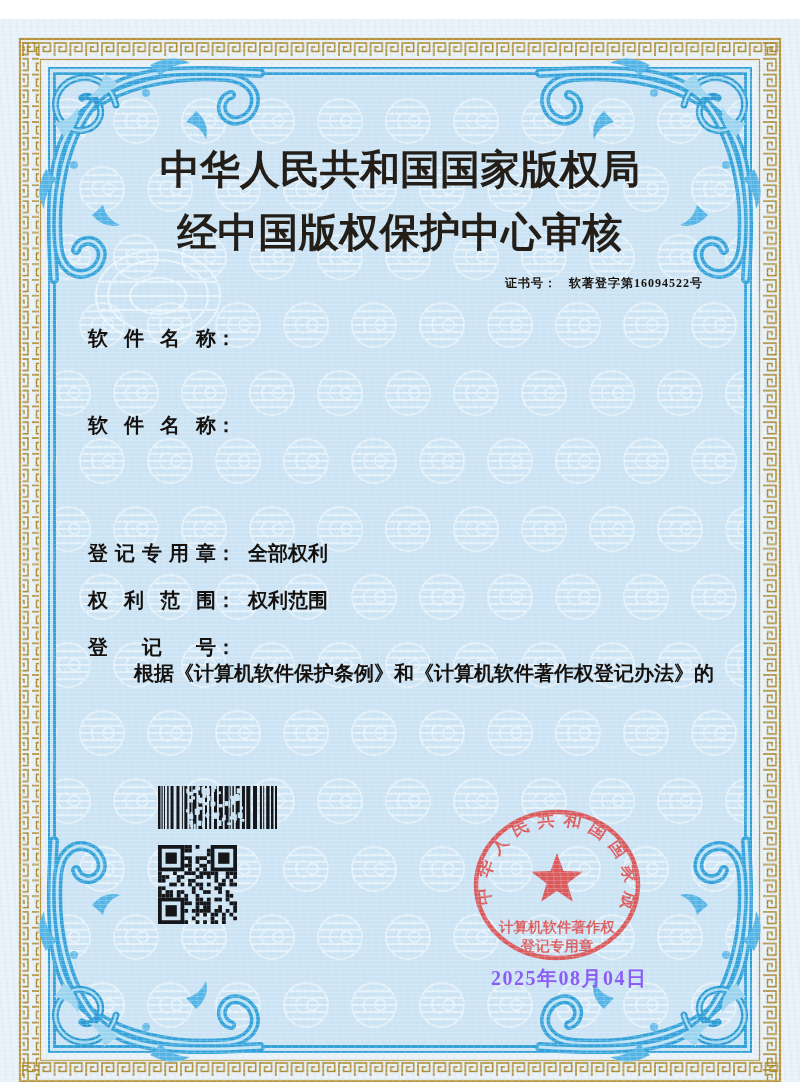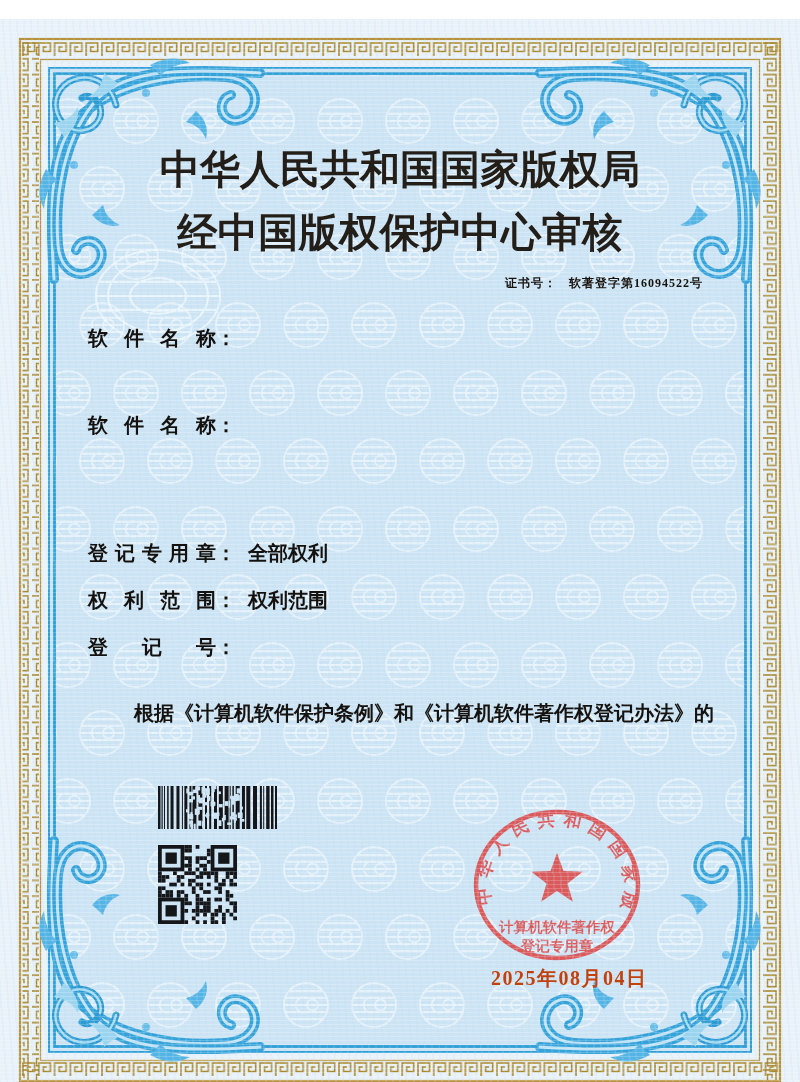--- a/index.html
+++ b/index.html
@@ -43,33 +43,33 @@
     font-weight:700;font-size:20px;line-height:24px;color:#14110e;
     white-space:nowrap;
   }
   .flabel{display:inline-block;width:128px;text-align:justify;text-align-last:justify;}
   .fcolon{display:inline-block;}
   .fvalue{margin-left:12px;}
   .fvalue .v2{margin-top:6px;}
   .regnum{letter-spacing:2px;}
 
   .statement{
-    position:absolute;left:92px;top:668px;width:648px;
+    position:absolute;left:92px;top:628px;width:648px;
     font-weight:700;font-size:20px;line-height:52px;color:#15120f;
     text-indent:42px;
   }
   .statement span{white-space:nowrap;}
 
   .barcode{position:absolute;left:158px;top:767px;}
   .qrcode{position:absolute;left:158px;top:826px;}
 
   .issue-date{
     position:absolute;left:491px;top:946px;
     font-family:"Liberation Serif","DejaVu Serif",serif;
-    font-weight:700;font-size:20px;color:#c2410c;letter-spacing:1.5px;
+    font-weight:700;font-size:20px;color:#8b5cf6;letter-spacing:1.5px;
     white-space:nowrap;
   }
 </style>
 </head>
 <body>
 
 <div class="page">
 
   <svg class="bg-svg" width="800" height="1082" viewBox="0 0 800 1082">
     <defs>

